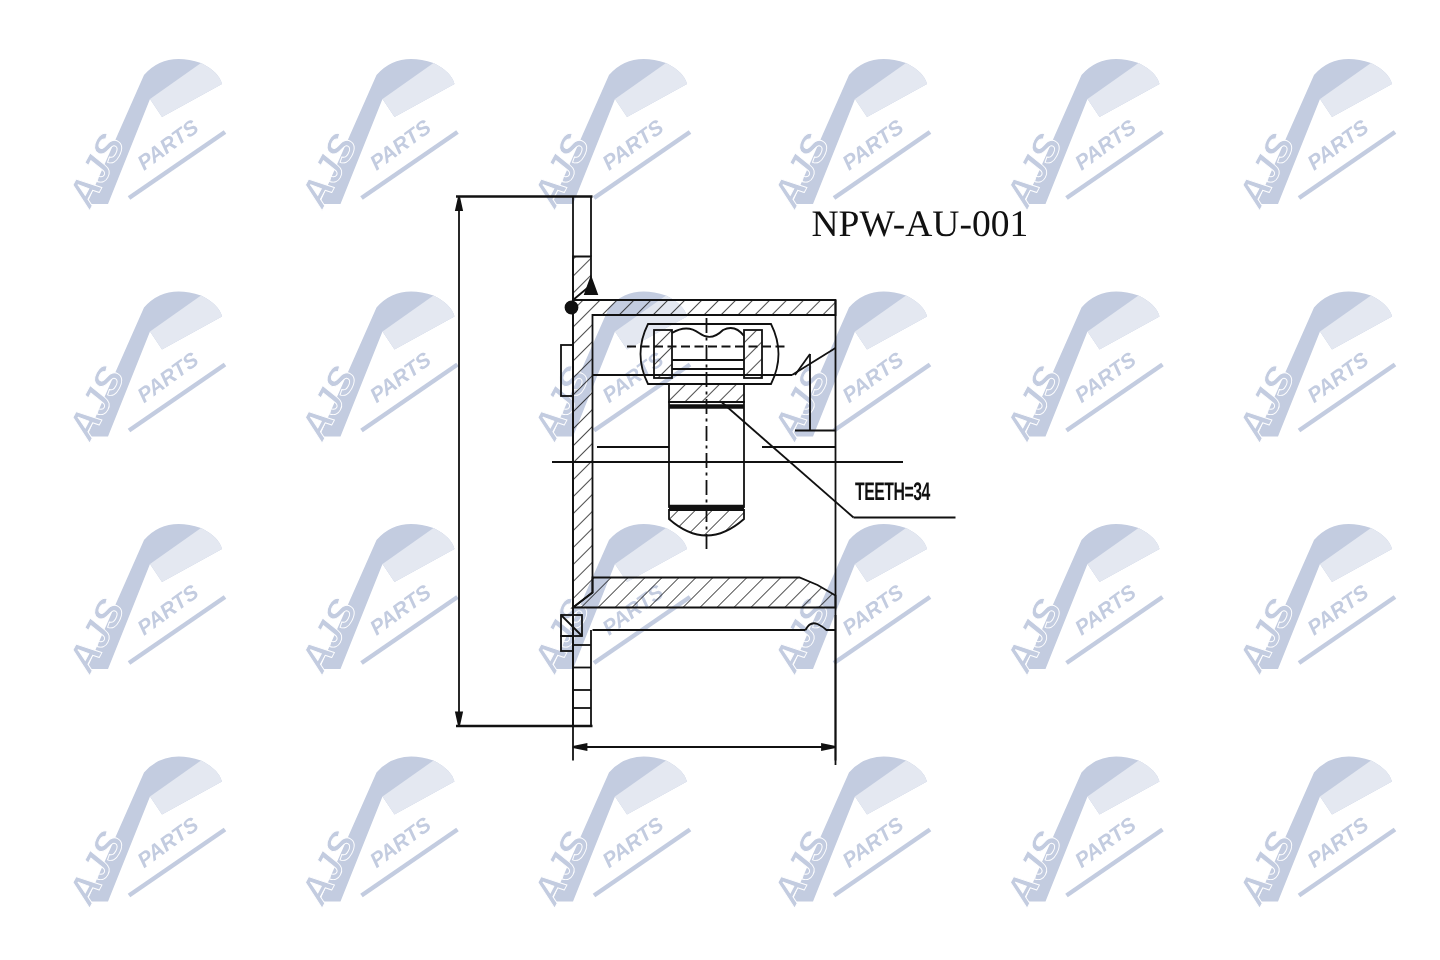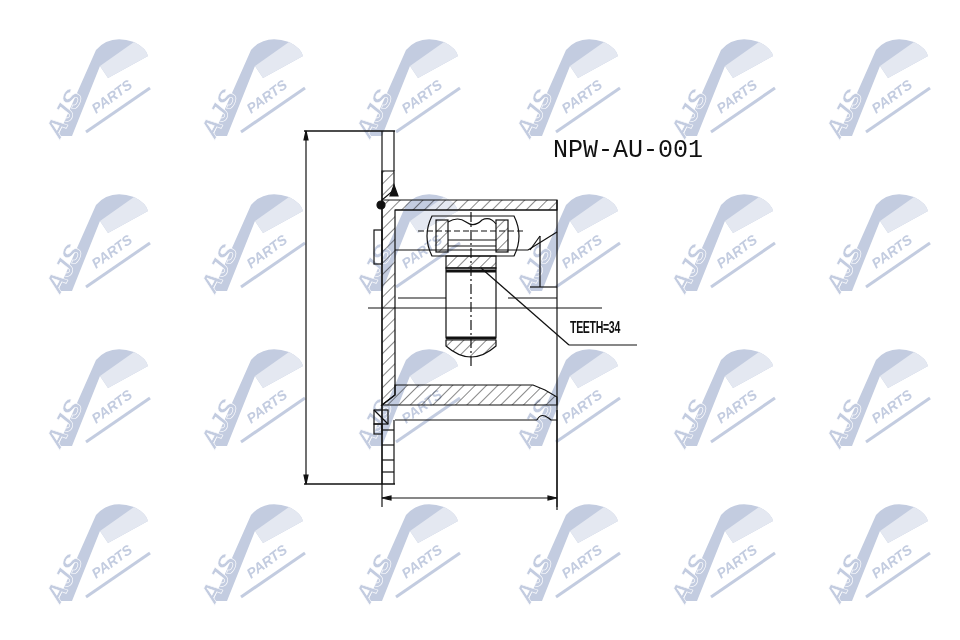--- a/index.html
+++ b/index.html
@@ -1,20 +1,20 @@
 <!DOCTYPE html>
 <html><head>
 <meta charset="utf-8">
 <style>
   html, body { margin: 0; padding: 0; background: #ffffff; }
   body { width: 960px; height: 640px; position: relative; overflow: hidden; font-family: "Liberation Sans", sans-serif; }
   .wm-layer { position: absolute; inset: 0; }
   .wm { position: absolute; width: 120px; height: 120px; }
   .drawing { position: absolute; left: 0; top: 0; width: 960px; height: 640px; }
-  .part-no { position: absolute; left: 553px; top: 136px; font-family: Liberation Mono, monospace; font-size: 25px; color: #111; letter-spacing: 0px; }
+  .part-no { position: absolute; left: 541px; top: 136px; font-family: Liberation Serif, serif; font-size: 25px; color: #111; letter-spacing: 0px; }
   .teeth { position: absolute; left: 570px; top: 318px; font-family: "Liberation Sans Narrow", "Liberation Sans", sans-serif; font-weight: bold; font-size: 17px; color: #111; transform: scaleX(0.62); transform-origin: left top; letter-spacing: -0.5px; }
 </style>
 </head>
 <body>
 
 <div class="wm-layer" id="wm-layer">
     <div class="wm" style="left: 38px; top: 28px;"><svg width="120" height="120" viewBox="0 0 120 120" xmlns="http://www.w3.org/2000/svg">
         <path d="M20,108 L58,22 Q72,6 96,14 Q108,20 110,28 L70,50 L62,38 L34,108 Z" fill="#c3cce0"></path>
         <path d="M62,38 L96,14 Q108,20 110,28 L70,50 Z" fill="#e4e8f1"></path>
         <text x="0" y="0" transform="translate(22,112) rotate(-62)" font-family="Liberation Sans, sans-serif" font-weight="bold" font-style="italic" font-size="26" fill="#c3cce0" stroke="#fff" stroke-width="0.6">AJS</text>

